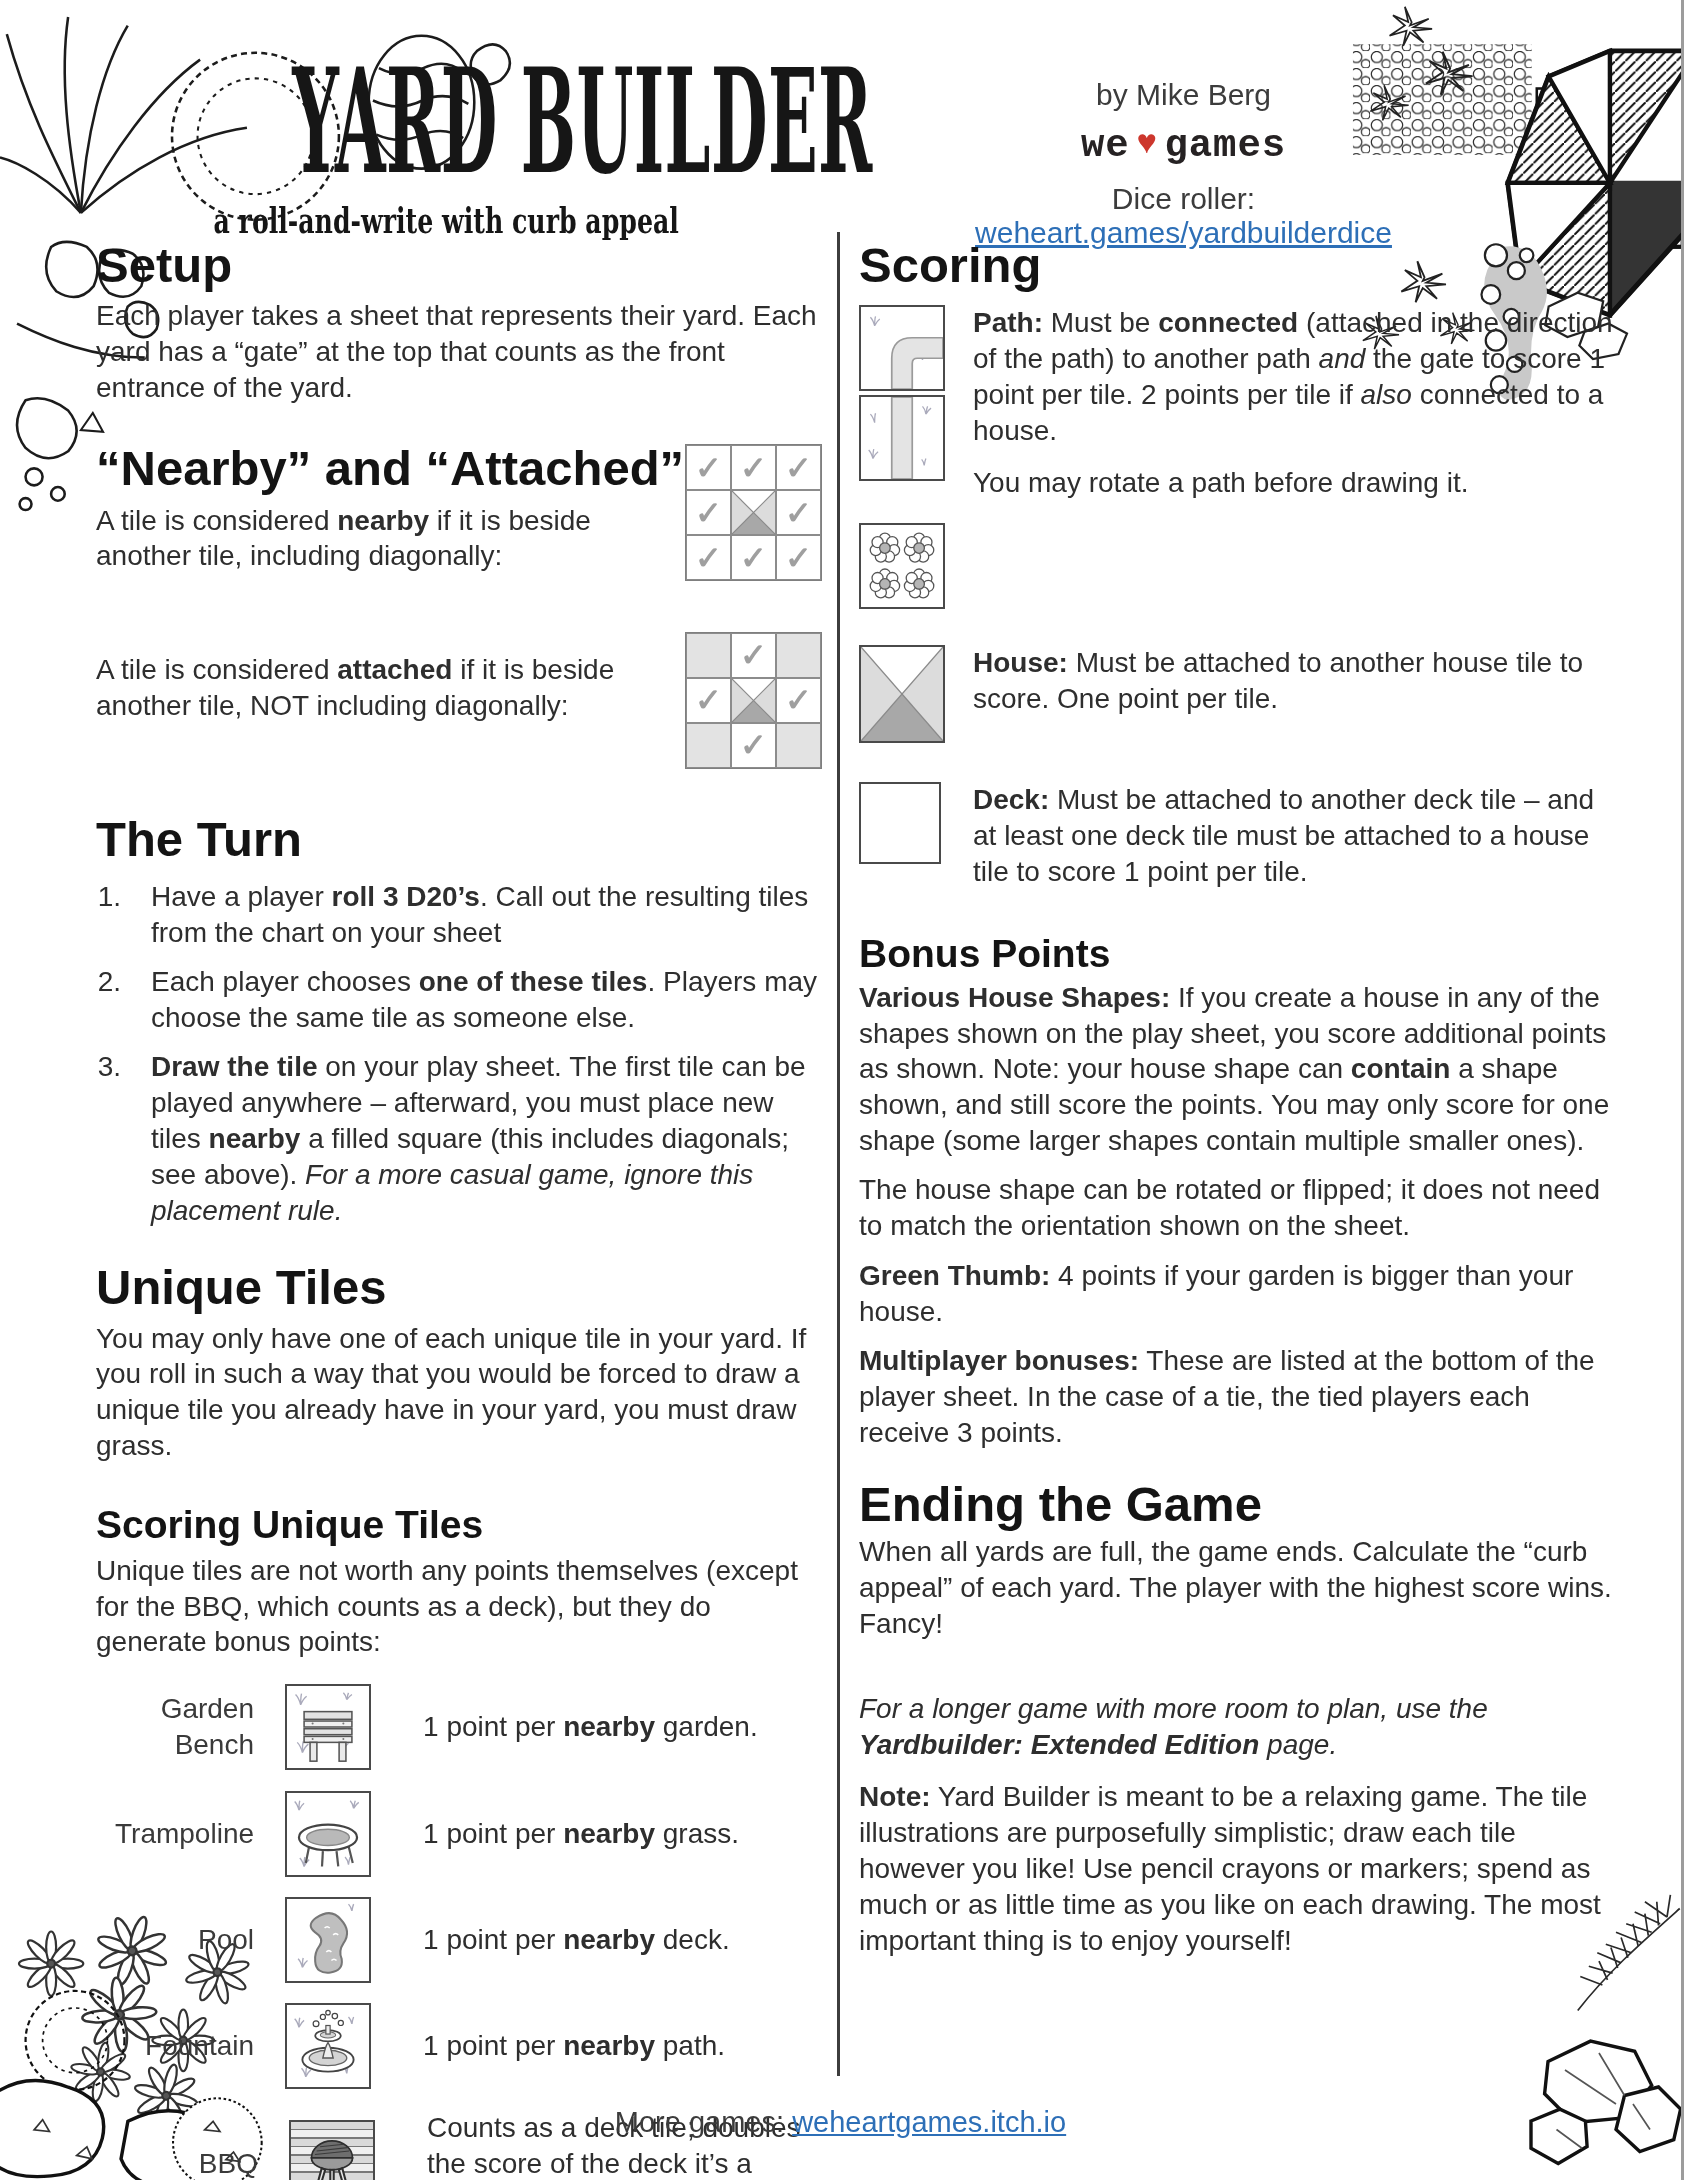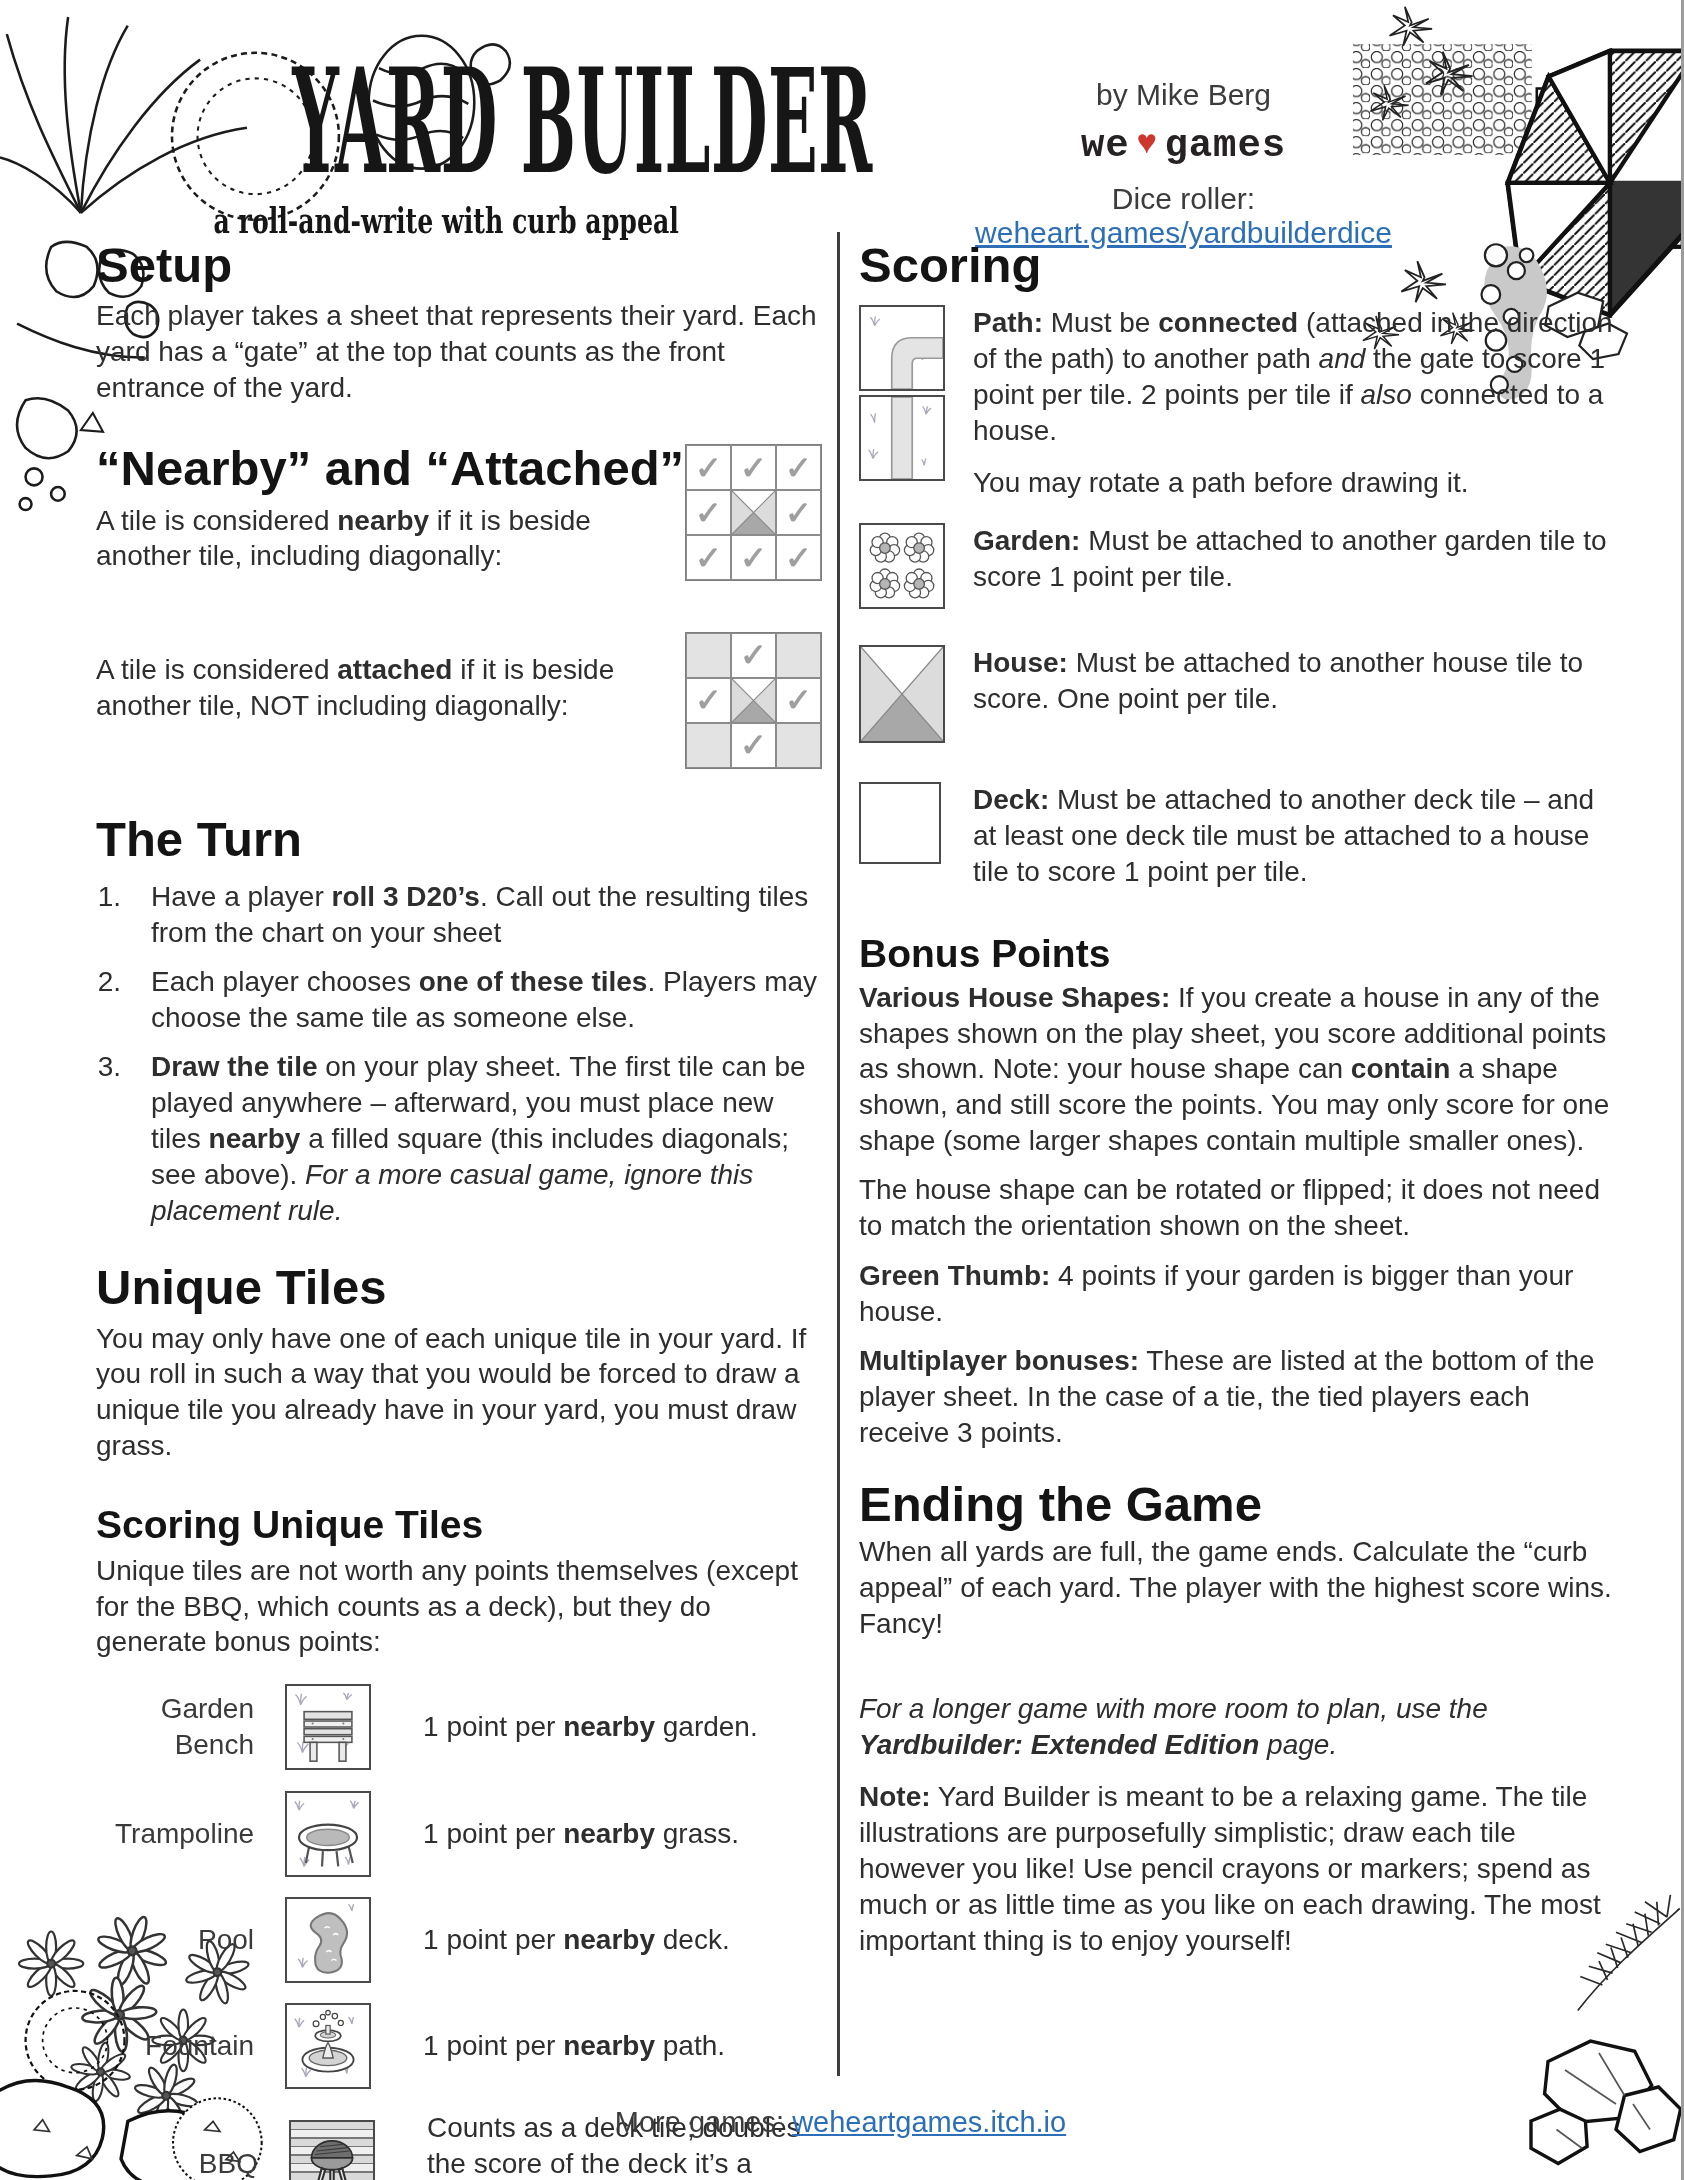--- a/index.html
+++ b/index.html
@@ -492,23 +492,20 @@
               </g>
               <circle r="6.2" fill="#b5b5b5" stroke="#555" stroke-width="1.5"></circle>
             </g>
           </defs>
           <use href="#flower" transform="translate(28,27)"></use>
           <use href="#flower" transform="translate(68,27)"></use>
           <use href="#flower" transform="translate(28,69)"></use>
           <use href="#flower" transform="translate(68,69)"></use>
         </svg>
       </div>
-      <div class="entry-text">
-          <p><span class="b">Garden:</span><span>  Must be attached to another garden tile to score 1 point per tile.</span></p>
-        </div>
     </div>
 
     <div class="entry entry-house">
       <div class="entry-icons">
         <svg width="82" height="94" viewBox="0 0 96 110" style="border:2.1px solid #4a4a4a; display:block">
           <polygon points="0,0 96,0 48,55" fill="#ffffff"></polygon>
           <polygon points="0,0 48,55 0,110" fill="#dcdcdc"></polygon>
           <polygon points="96,0 48,55 96,110" fill="#dcdcdc"></polygon>
           <polygon points="0,110 48,55 96,110" fill="#a8a8a8"></polygon>
           <line x1="0" y1="0" x2="96" y2="110" stroke="#8a8a8a" stroke-width="1.6"></line>

